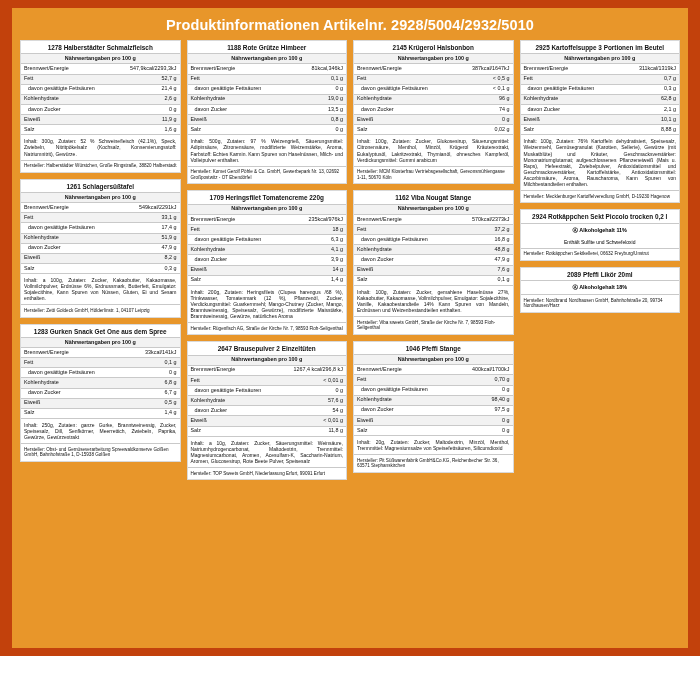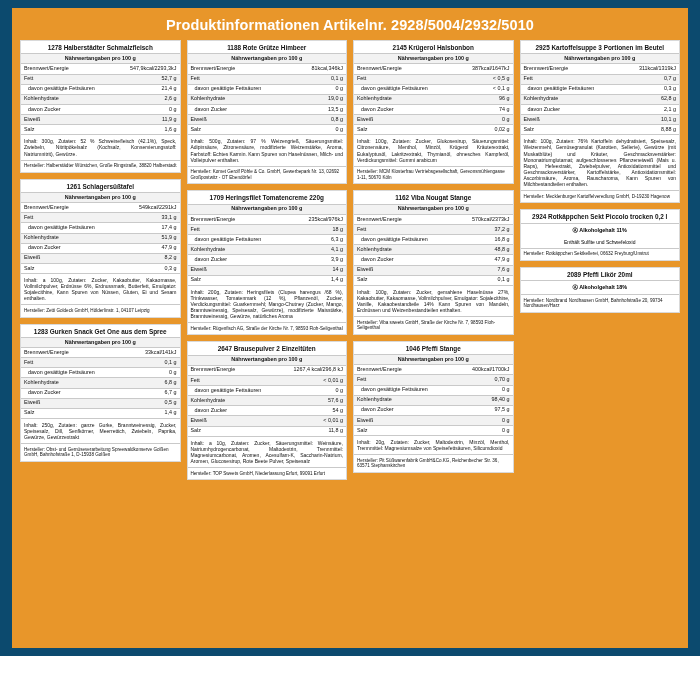--- a/index.html
+++ b/index.html
@@ -10,21 +10,21 @@
     width: 700px;
     height: 700px;
     background: #ffffff;
     font-family: "Liberation Sans", sans-serif;
     overflow: hidden;
   }
   .page {
     position: relative;
     width: 700px;
     height: 700px;
-    background: #0c4a6e;
+    background: #c2410c;
     box-sizing: border-box;
     text-decoration: underline;
   }
   .sheet {
     position: absolute;
     left: 12px;
     top: 8px;
     width: 676px;
     height: 640px;
     background: #e8962a;

